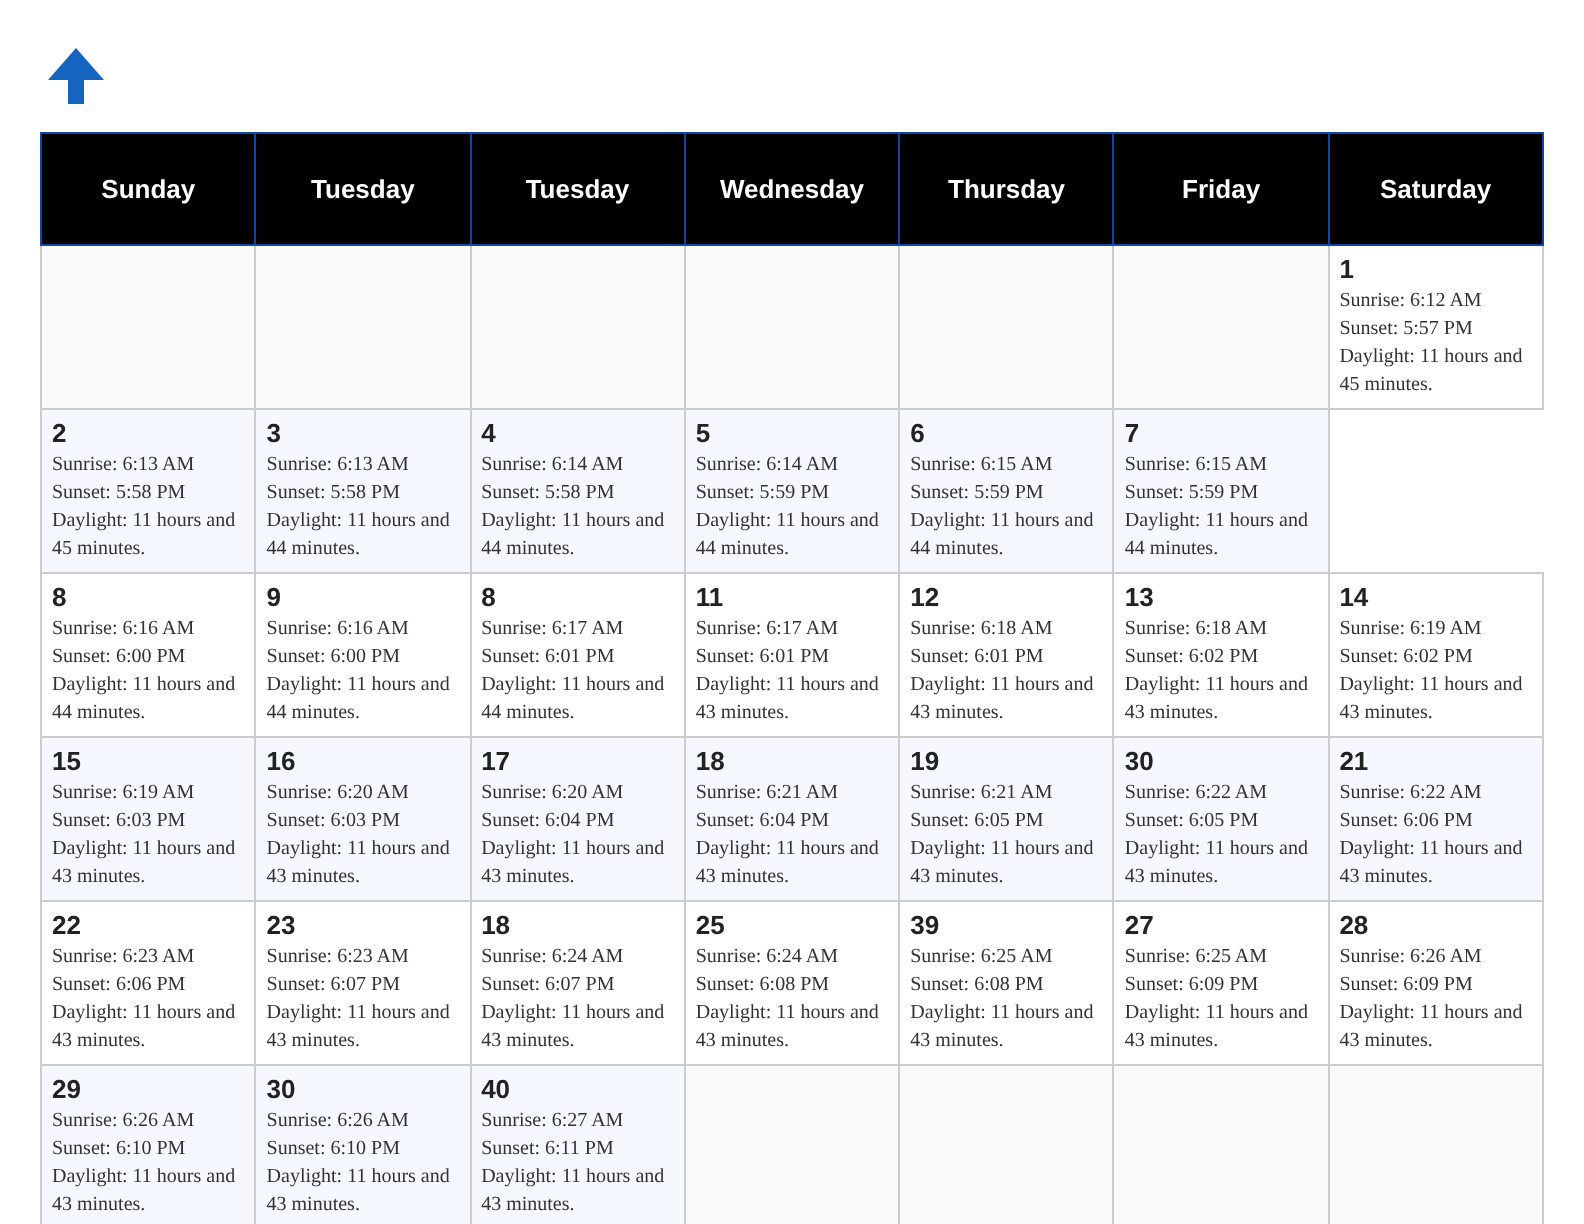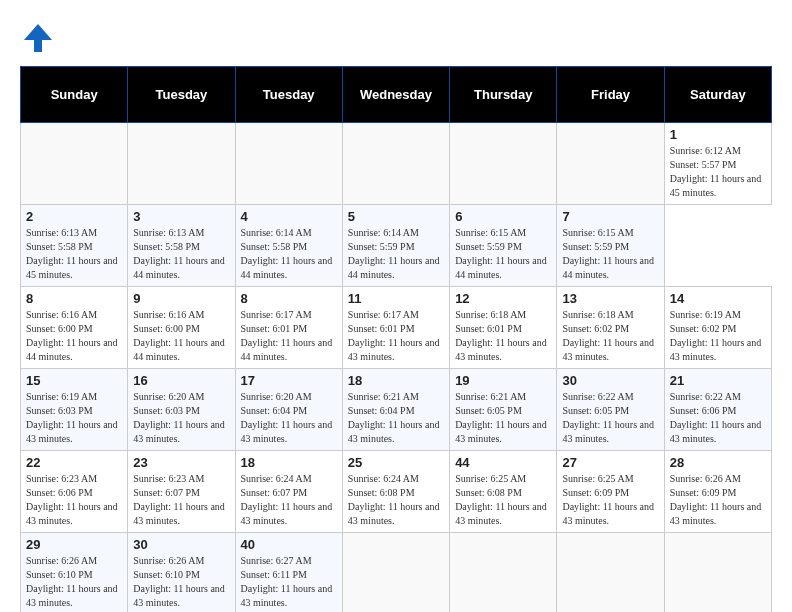--- a/index.html
+++ b/index.html
@@ -324,21 +324,21 @@
       </td>
         <td>
         <div class="day-num">25</div>
         <div class="day-info">
           <span>Sunrise: </span><span>6:24 AM</span><br>
           <span>Sunset: </span><span>6:08 PM</span><br>
           <span>Daylight: </span><span>11 hours and 43 minutes.</span>
         </div>
       </td>
         <td>
-        <div class="day-num">44</div>
+        <div class="day-num">39</div>
         <div class="day-info">
           <span>Sunrise: </span><span>6:25 AM</span><br>
           <span>Sunset: </span><span>6:08 PM</span><br>
           <span>Daylight: </span><span>11 hours and 43 minutes.</span>
         </div>
       </td>
         <td>
         <div class="day-num">27</div>
         <div class="day-info">
           <span>Sunrise: </span><span>6:25 AM</span><br>

